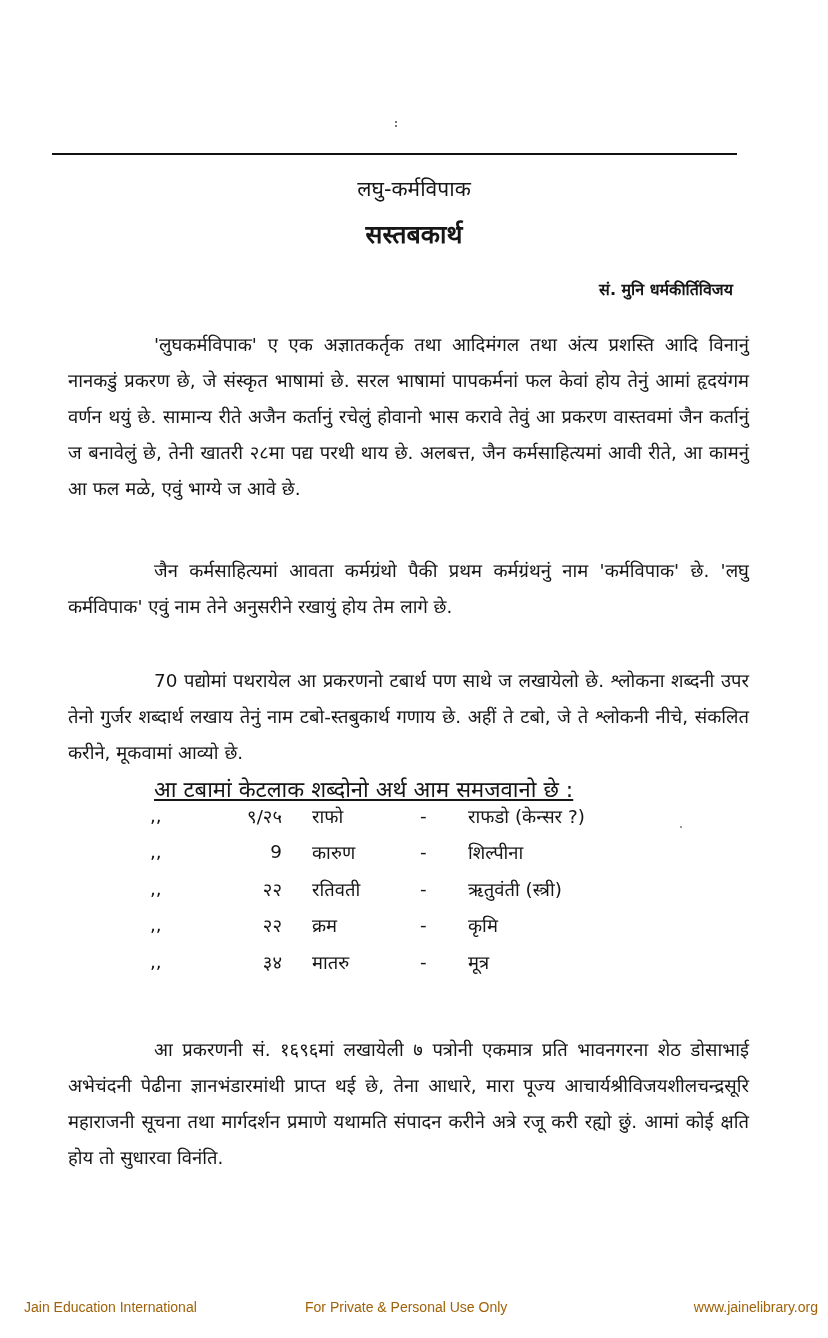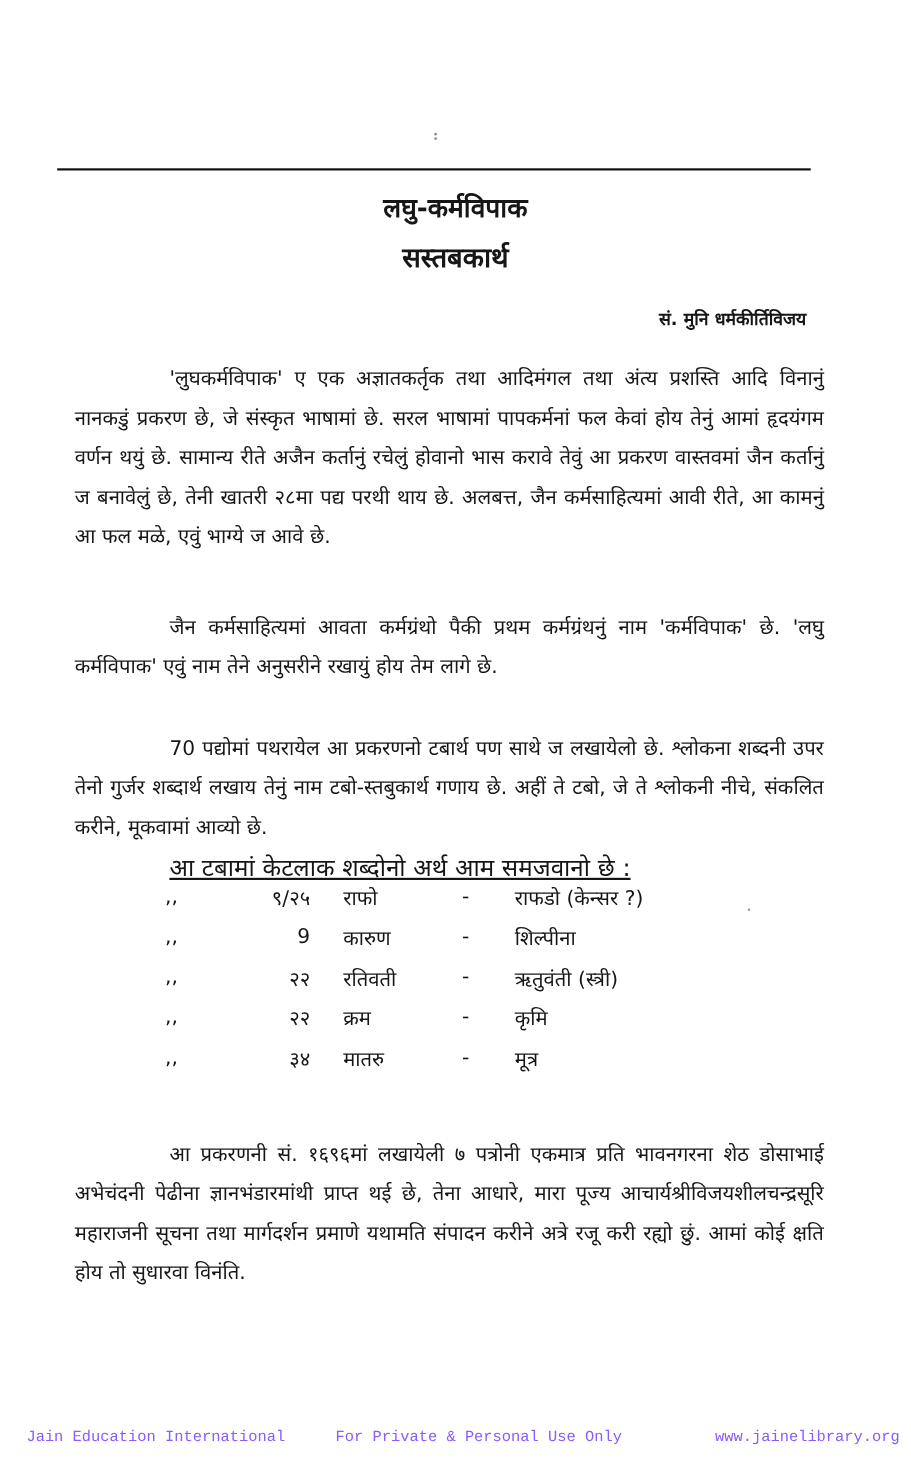--- a/index.html
+++ b/index.html
@@ -39,22 +39,22 @@
       top: 153px;
       width: 685px;
       height: 2px;
       background: #111;
     }
     .title {
       position: absolute;
       left: 0;
       width: 828px;
       text-align: center;
-      font-size: 24px;
-      font-weight: bold;
+      font-size: 21px;
+      font-weight: normal;
       line-height: 34px;
       letter-spacing: 0;
     }
     .title.line1 { top: 172px; }
     .title.line2 { top: 218px; font-weight: bold; font-size: 25px; }
     .editor {
       position: absolute;
       right: 95px;
       top: 276px;
       font-size: 16px;
@@ -100,23 +100,23 @@
       white-space: nowrap;
     }
     .gloss .c-label { width: 82px; text-align: left; }
     .gloss .c-num { width: 50px; text-align: right; padding-right: 30px; }
     .gloss .c-word { width: 108px; text-align: left; }
     .gloss .c-dash { width: 48px; text-align: left; }
     .gloss .c-mean { text-align: left; }
     .footer {
       position: absolute;
       top: 1298px;
-      font-family: Liberation Mono, monospace;
+      font-family: Liberation Sans, sans-serif;
       font-size: 14px;
-      color: #8b5cf6;
+      color: #a16207;
       line-height: 18px;
     }
     .footer.left { left: 24px; }
     .footer.center { left: 305px; }
     .footer.right { right: 10px; }
   </style>
 </head>
 <body>
 
 <div class="scan-mark"></div>

